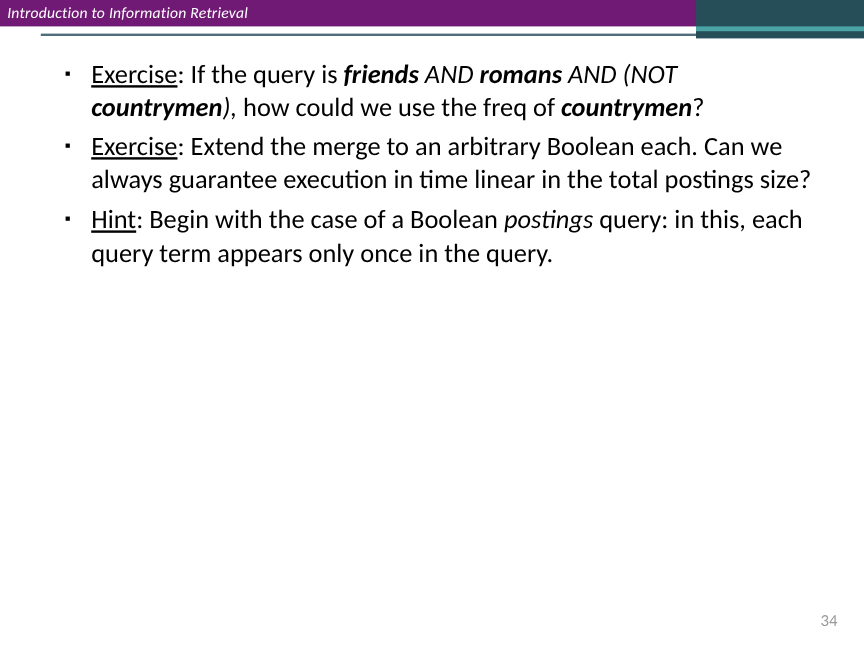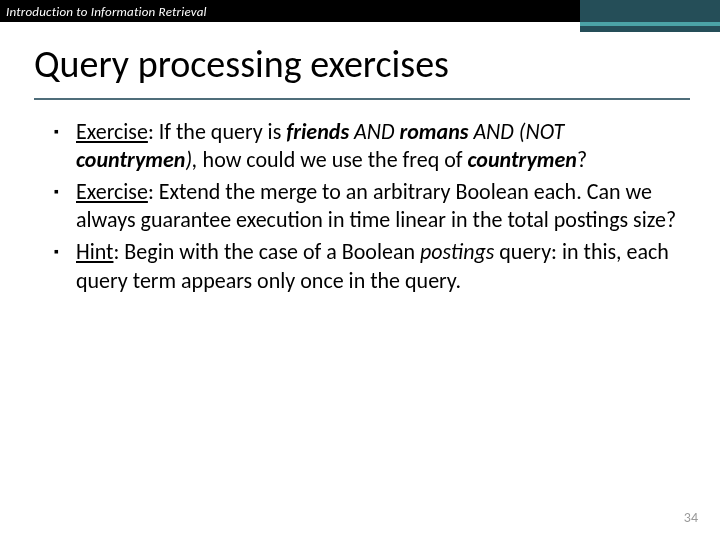--- a/index.html
+++ b/index.html
@@ -1,18 +1,18 @@
 <!DOCTYPE html>
 <html><head>
 <meta charset="utf-8">
 <style>
   * { margin: 0; padding: 0; box-sizing: border-box; }
   html, body { width: 720px; height: 540px; font-family: Calibri, "Segoe UI", sans-serif; background: #fff; color: #000; }
   .slide { width: 720px; height: 540px; position: relative; background: #fff; }
-  .topbar { width: 100%; height: 22px; background: #000000; display: flex; align-items: center; }
+  .topbar { width: 100%; height: 22px; background: #701a75; display: flex; align-items: center; }
   .topbar-title { color: #fff; font-style: italic; font-size: 13px; padding-left: 6px; letter-spacing: 0.2px; }
   .rightblock { position: absolute; top: 0; right: 0; width: 140px; height: 32px; background: #254E58; }
   .tealstrip { position: absolute; top: 22px; right: 0; width: 140px; height: 4px; background: #4BA3A6; }
   .title-wrap { padding: 22px 30px 6px 34px; }
   .slide-title { font-size: 38px; font-weight: 400; color: #000; line-height: 1.1; }
   .rule { height: 2px; background: #4F6D7A; margin: 6px 30px 0 34px; }
   .content { padding: 18px 36px 0 54px; }
   .bullet { display: flex; margin-bottom: 4px; font-size: 22px; line-height: 1.28; color: #000; }
   .bullet .marker { flex: 0 0 22px; font-size: 14px; line-height: 28px; color: #000; }
   .bullet .text { flex: 1; }
@@ -23,23 +23,20 @@
 <body>
 
 <div class="slide">
 
   <div class="topbar">
     <span class="topbar-title">Introduction to Information Retrieval</span>
   </div>
   <div class="rightblock"></div>
   <div class="tealstrip"></div>
 
-  <div class="title-wrap">
-    <h1 class="slide-title">Query processing exercises</h1>
-  </div>
   <div class="rule"></div>
 
   <div class="content">
     <div class="bullet">
       <span class="marker">▪</span>
       <span class="text">
         <u>Exercise</u>: <span>If the query is <b><i>friends</i></b> <i>AND</i> <b><i>romans</i></b> <i>AND (NOT</i> <b><i>countrymen</i></b><i>),</i> how could we use the freq of <b><i>countrymen</i></b>?</span>
       </span>
     </div>
     <div class="bullet">

